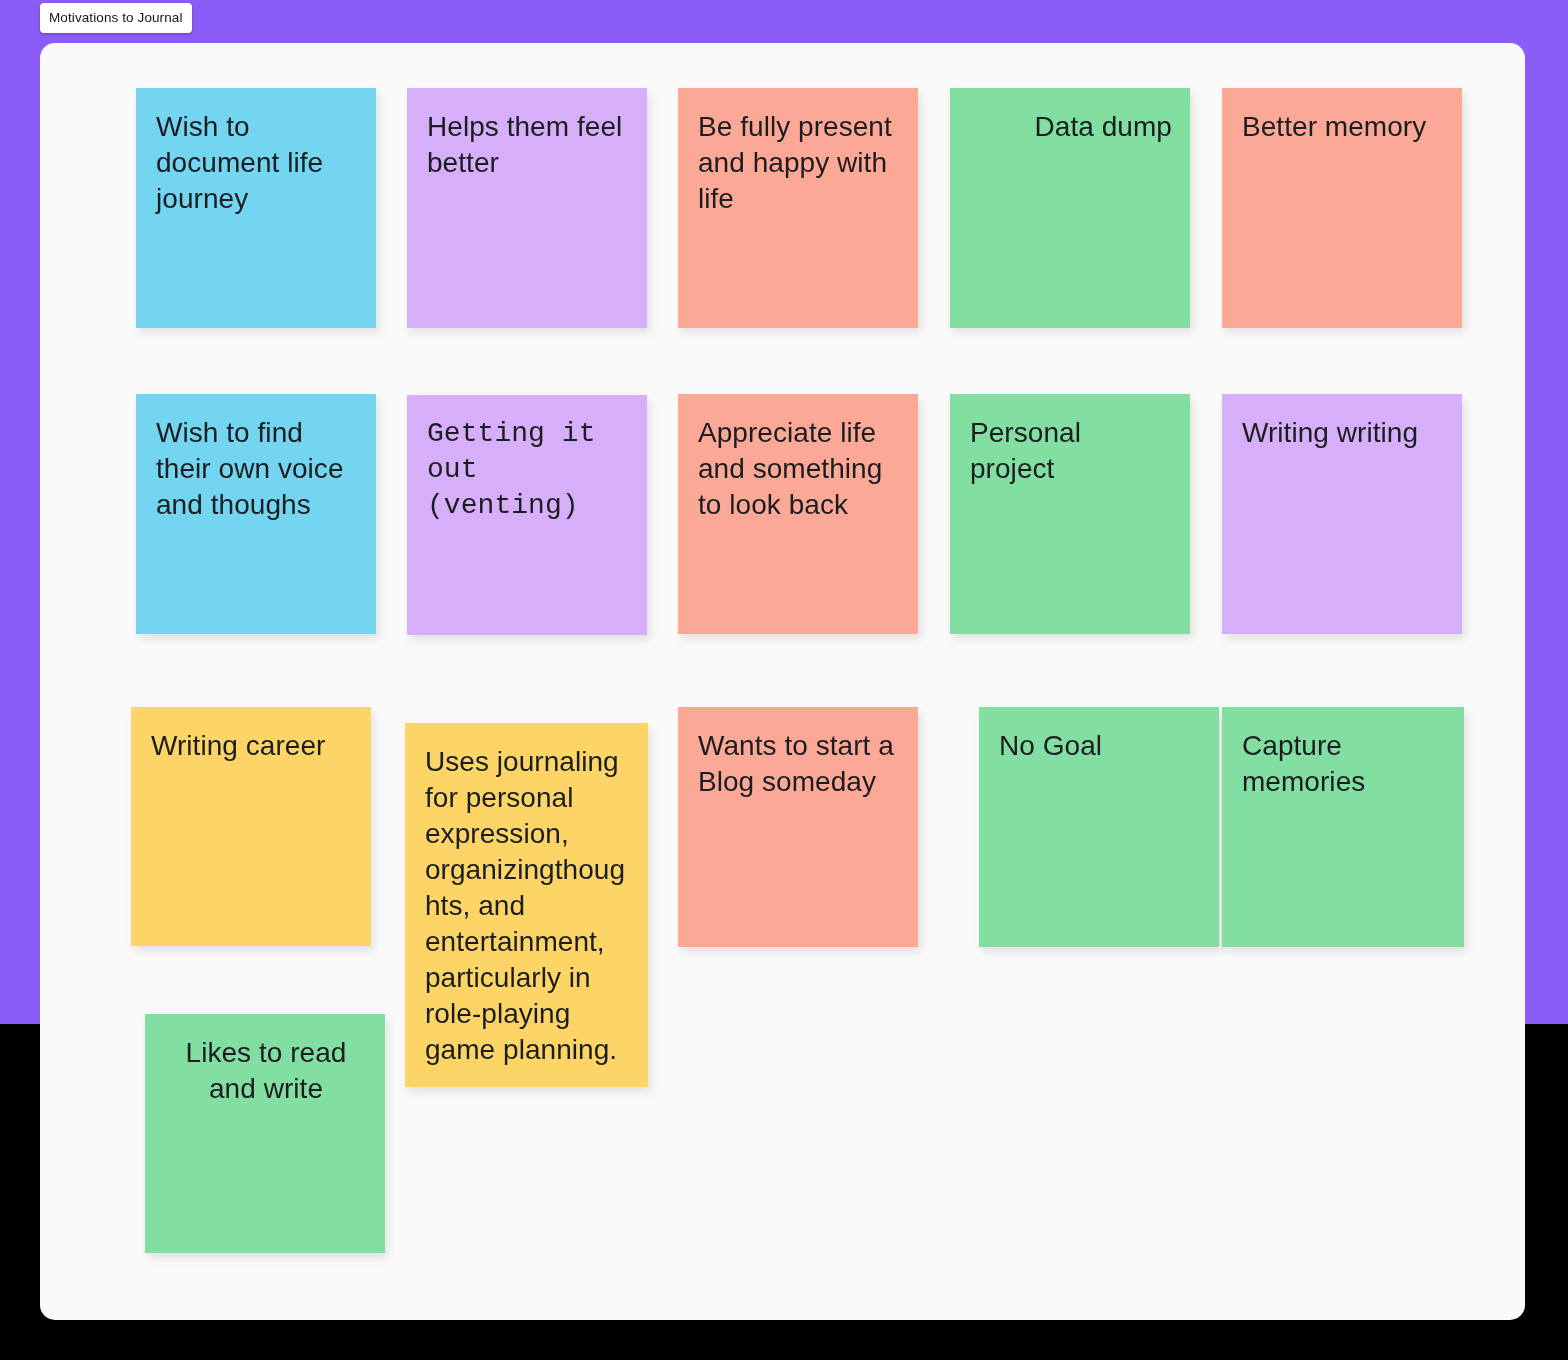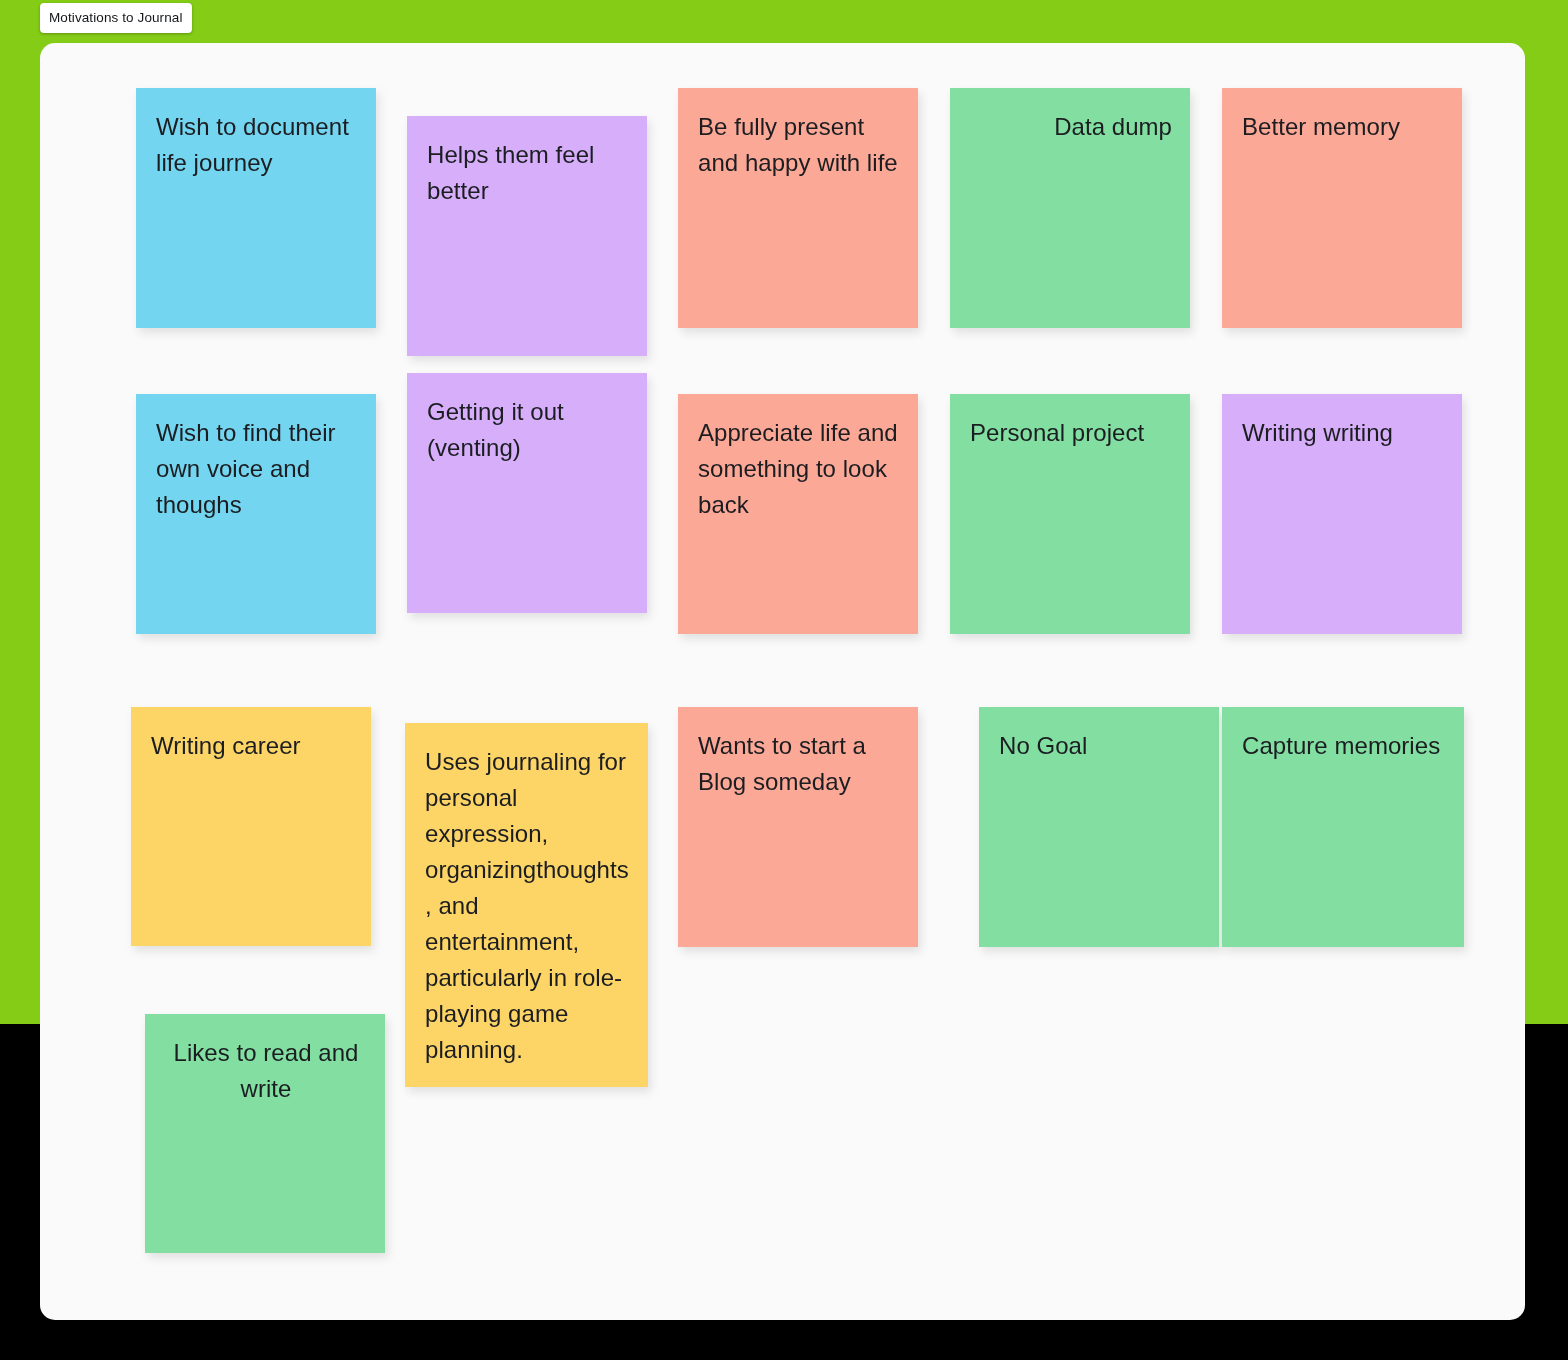--- a/index.html
+++ b/index.html
@@ -11,21 +11,21 @@
     width: 1568px;
     height: 1360px;
     overflow: hidden;
     font-family: "Liberation Sans", "DejaVu Sans", sans-serif;
     -webkit-font-smoothing: antialiased;
   }
   #root {
     position: relative;
     width: 1568px;
     height: 1024px;
-    background: #84cc16;
+    background: #8b5cf6;
   }
 
   
   #board-title-chip {
     position: absolute;
     left: 40px;
     top: 3px;
     height: 30px;
     display: flex;
     align-items: center;
@@ -58,21 +58,21 @@
   
   .sticky-note {
     position: absolute;
     box-sizing: border-box;
     padding: 21px 18px 16px 20px;
     box-shadow: 3px 5px 9px rgba(0,0,0,0.10);
     overflow: hidden;
   }
   .sticky-note .note-text {
     display: block;
-    font-size: 24px;
+    font-size: 28px;
     line-height: 36px;
     color: #1b1d21;
     letter-spacing: 0.05px;
     word-break: break-word;
     overflow-wrap: break-word;
     white-space: pre-wrap;
   }
 </style>
 </head>
 <body>
@@ -81,36 +81,36 @@
 
   <div id="board-title-chip">
     <span class="chip-text">Motivations to Journal</span>
   </div>
 
   <div id="canvas-frame">
     <div id="notes-layer">
         <div class="sticky-note" style="left: 96px; top: 45px; width: 240px; height: 240px; background: rgb(115, 213, 240);">
           <span class="note-text">Wish to document life journey</span>
         </div>
-        <div class="sticky-note" style="left: 367px; top: 45px; width: 240px; height: 240px; background: rgb(214, 174, 250); margin-top: 28px;">
+        <div class="sticky-note" style="left: 367px; top: 45px; width: 240px; height: 240px; background: rgb(214, 174, 250);">
           <span class="note-text">Helps them feel better</span>
         </div>
         <div class="sticky-note" style="left: 638px; top: 45px; width: 240px; height: 240px; background: rgb(252, 168, 151);">
           <span class="note-text">Be fully present and happy with life</span>
         </div>
         <div class="sticky-note" style="left: 910px; top: 45px; width: 240px; height: 240px; background: rgb(130, 223, 161); text-align: right;">
           <span class="note-text">Data dump</span>
         </div>
         <div class="sticky-note" style="left: 1182px; top: 45px; width: 240px; height: 240px; background: rgb(252, 168, 151);">
           <span class="note-text">Better memory</span>
         </div>
         <div class="sticky-note" style="left: 96px; top: 351px; width: 240px; height: 240px; background: rgb(115, 213, 240);">
           <span class="note-text">Wish to find their own voice and thoughs</span>
         </div>
-        <div class="sticky-note" style="left: 367px; top: 330px; width: 240px; height: 240px; background: rgb(214, 174, 250);">
+        <div class="sticky-note" style="left: 367px; top: 352px; width: 240px; height: 240px; background: rgb(214, 174, 250); font-family: Liberation Mono, monospace;">
           <span class="note-text">Getting it out (venting)</span>
         </div>
         <div class="sticky-note" style="left: 638px; top: 351px; width: 240px; height: 240px; background: rgb(252, 168, 151);">
           <span class="note-text">Appreciate life and something to look back</span>
         </div>
         <div class="sticky-note" style="left: 910px; top: 351px; width: 240px; height: 240px; background: rgb(130, 223, 161);">
           <span class="note-text">Personal project</span>
         </div>
         <div class="sticky-note" style="left: 1182px; top: 351px; width: 240px; height: 240px; background: rgb(214, 174, 250);">
           <span class="note-text">Writing writing</span>

